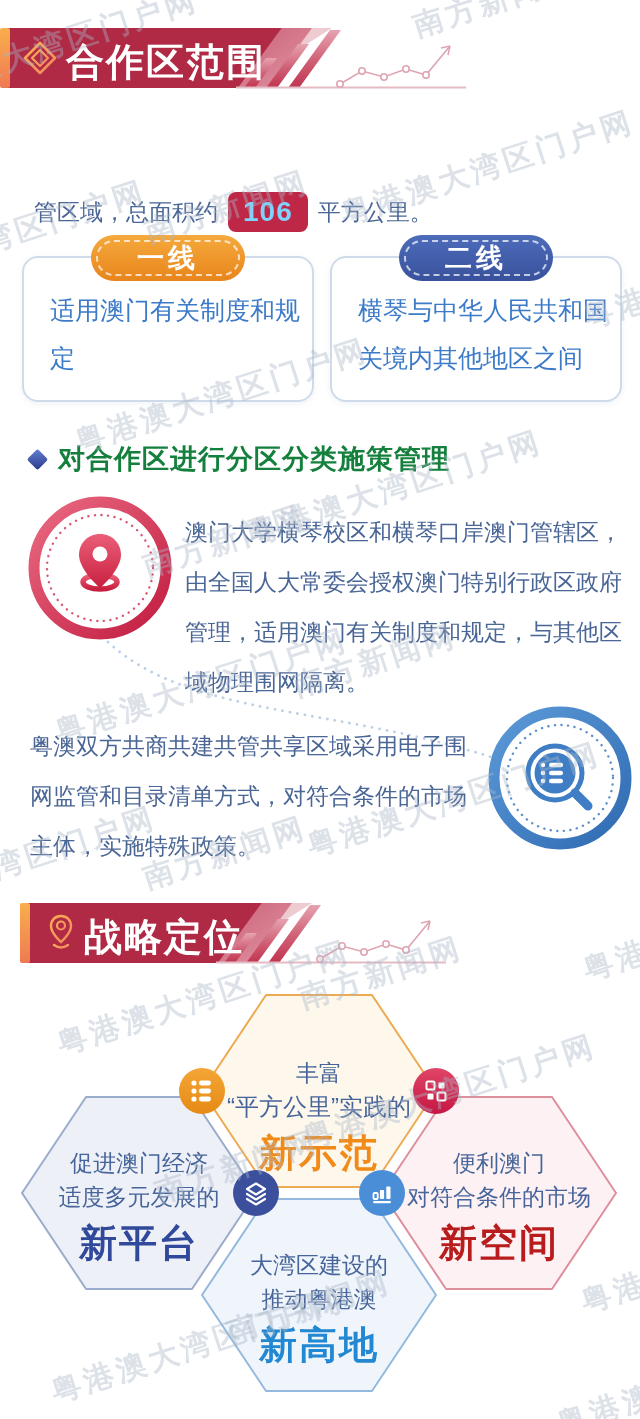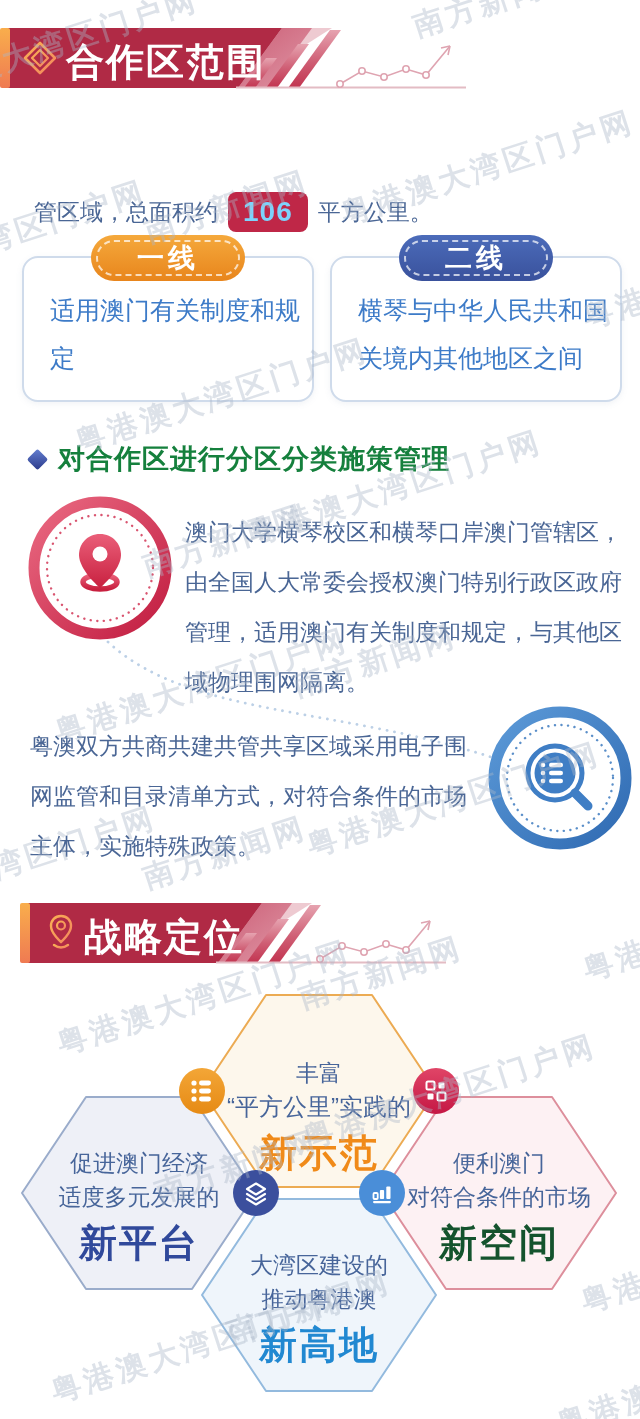--- a/index.html
+++ b/index.html
@@ -48,21 +48,21 @@
   
   .hex-svg{position:absolute;left:0;top:975px;z-index:2;}
   .hexlabel{position:absolute;width:260px;text-align:center;color:#47659a;
       font-size:23px;line-height:34px;z-index:3;}
   .hexlabel .l2{font-size:24px;}
   .hexlabel .hl{font-size:38px;font-weight:bold;line-height:40px;margin-top:9px;letter-spacing:2px;}
   .hex-top-label{left:189px;top:1056px;}
   .hex-left-label{left:9px;top:1146px;}
   .hex-right-label{left:369px;top:1146px;}
   .hex-bottom-label{left:189px;top:1248px;}
-  .hl-orange{color:#f08a19;} .hl-navy{color:#30499b;} .hl-red{color:#14532d;} .hl-azure{color:#2188d1;}
+  .hl-orange{color:#f08a19;} .hl-navy{color:#30499b;} .hl-red{color:#b91c1c;} .hl-azure{color:#2188d1;}
 </style>
 </head>
 <body>
 
 <div class="page">
 
   <div class="banner" style="top:28px;">
     <svg class="banner-bg" width="480" height="62" viewBox="0 0 480 62">
       <defs>
         <linearGradient id="g-strip" x1="0" y1="0" x2="0" y2="1">

